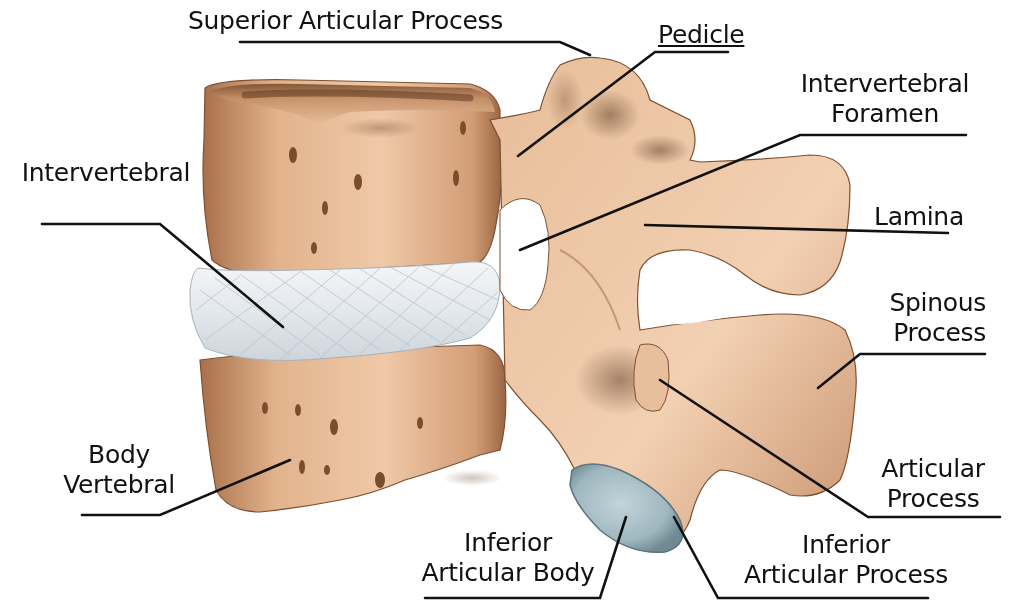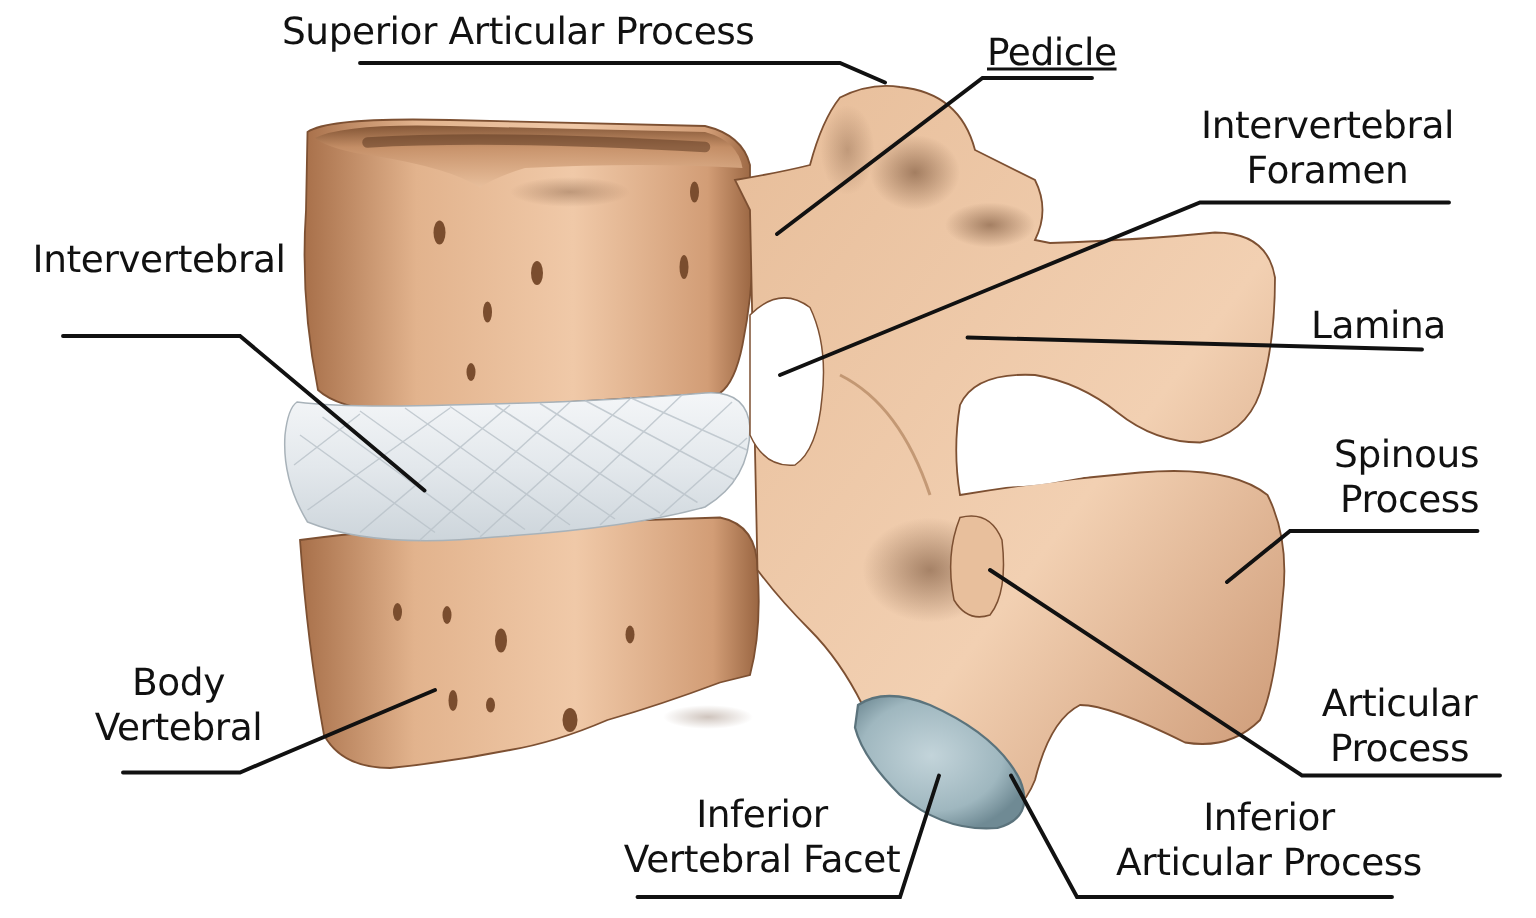--- a/index.html
+++ b/index.html
@@ -164,21 +164,21 @@
     <span>Vertebral</span>
   </div>
 
   <div class="label" style="left:858px; top:454px; width:150px;">
     <span>Articular</span>
     <span>Process</span>
   </div>
 
   <div class="label" style="left:408px; top:528px; width:200px;">
     <span>Inferior</span>
-    <span>Vertebral Facet</span>
+    <span>Articular Body</span>
   </div>
 
   <div class="label" style="left:724px; top:530px; width:244px;">
     <span>Inferior</span>
     <span>Articular Process</span>
   </div>
 
 </div>
 
 </body></html>

